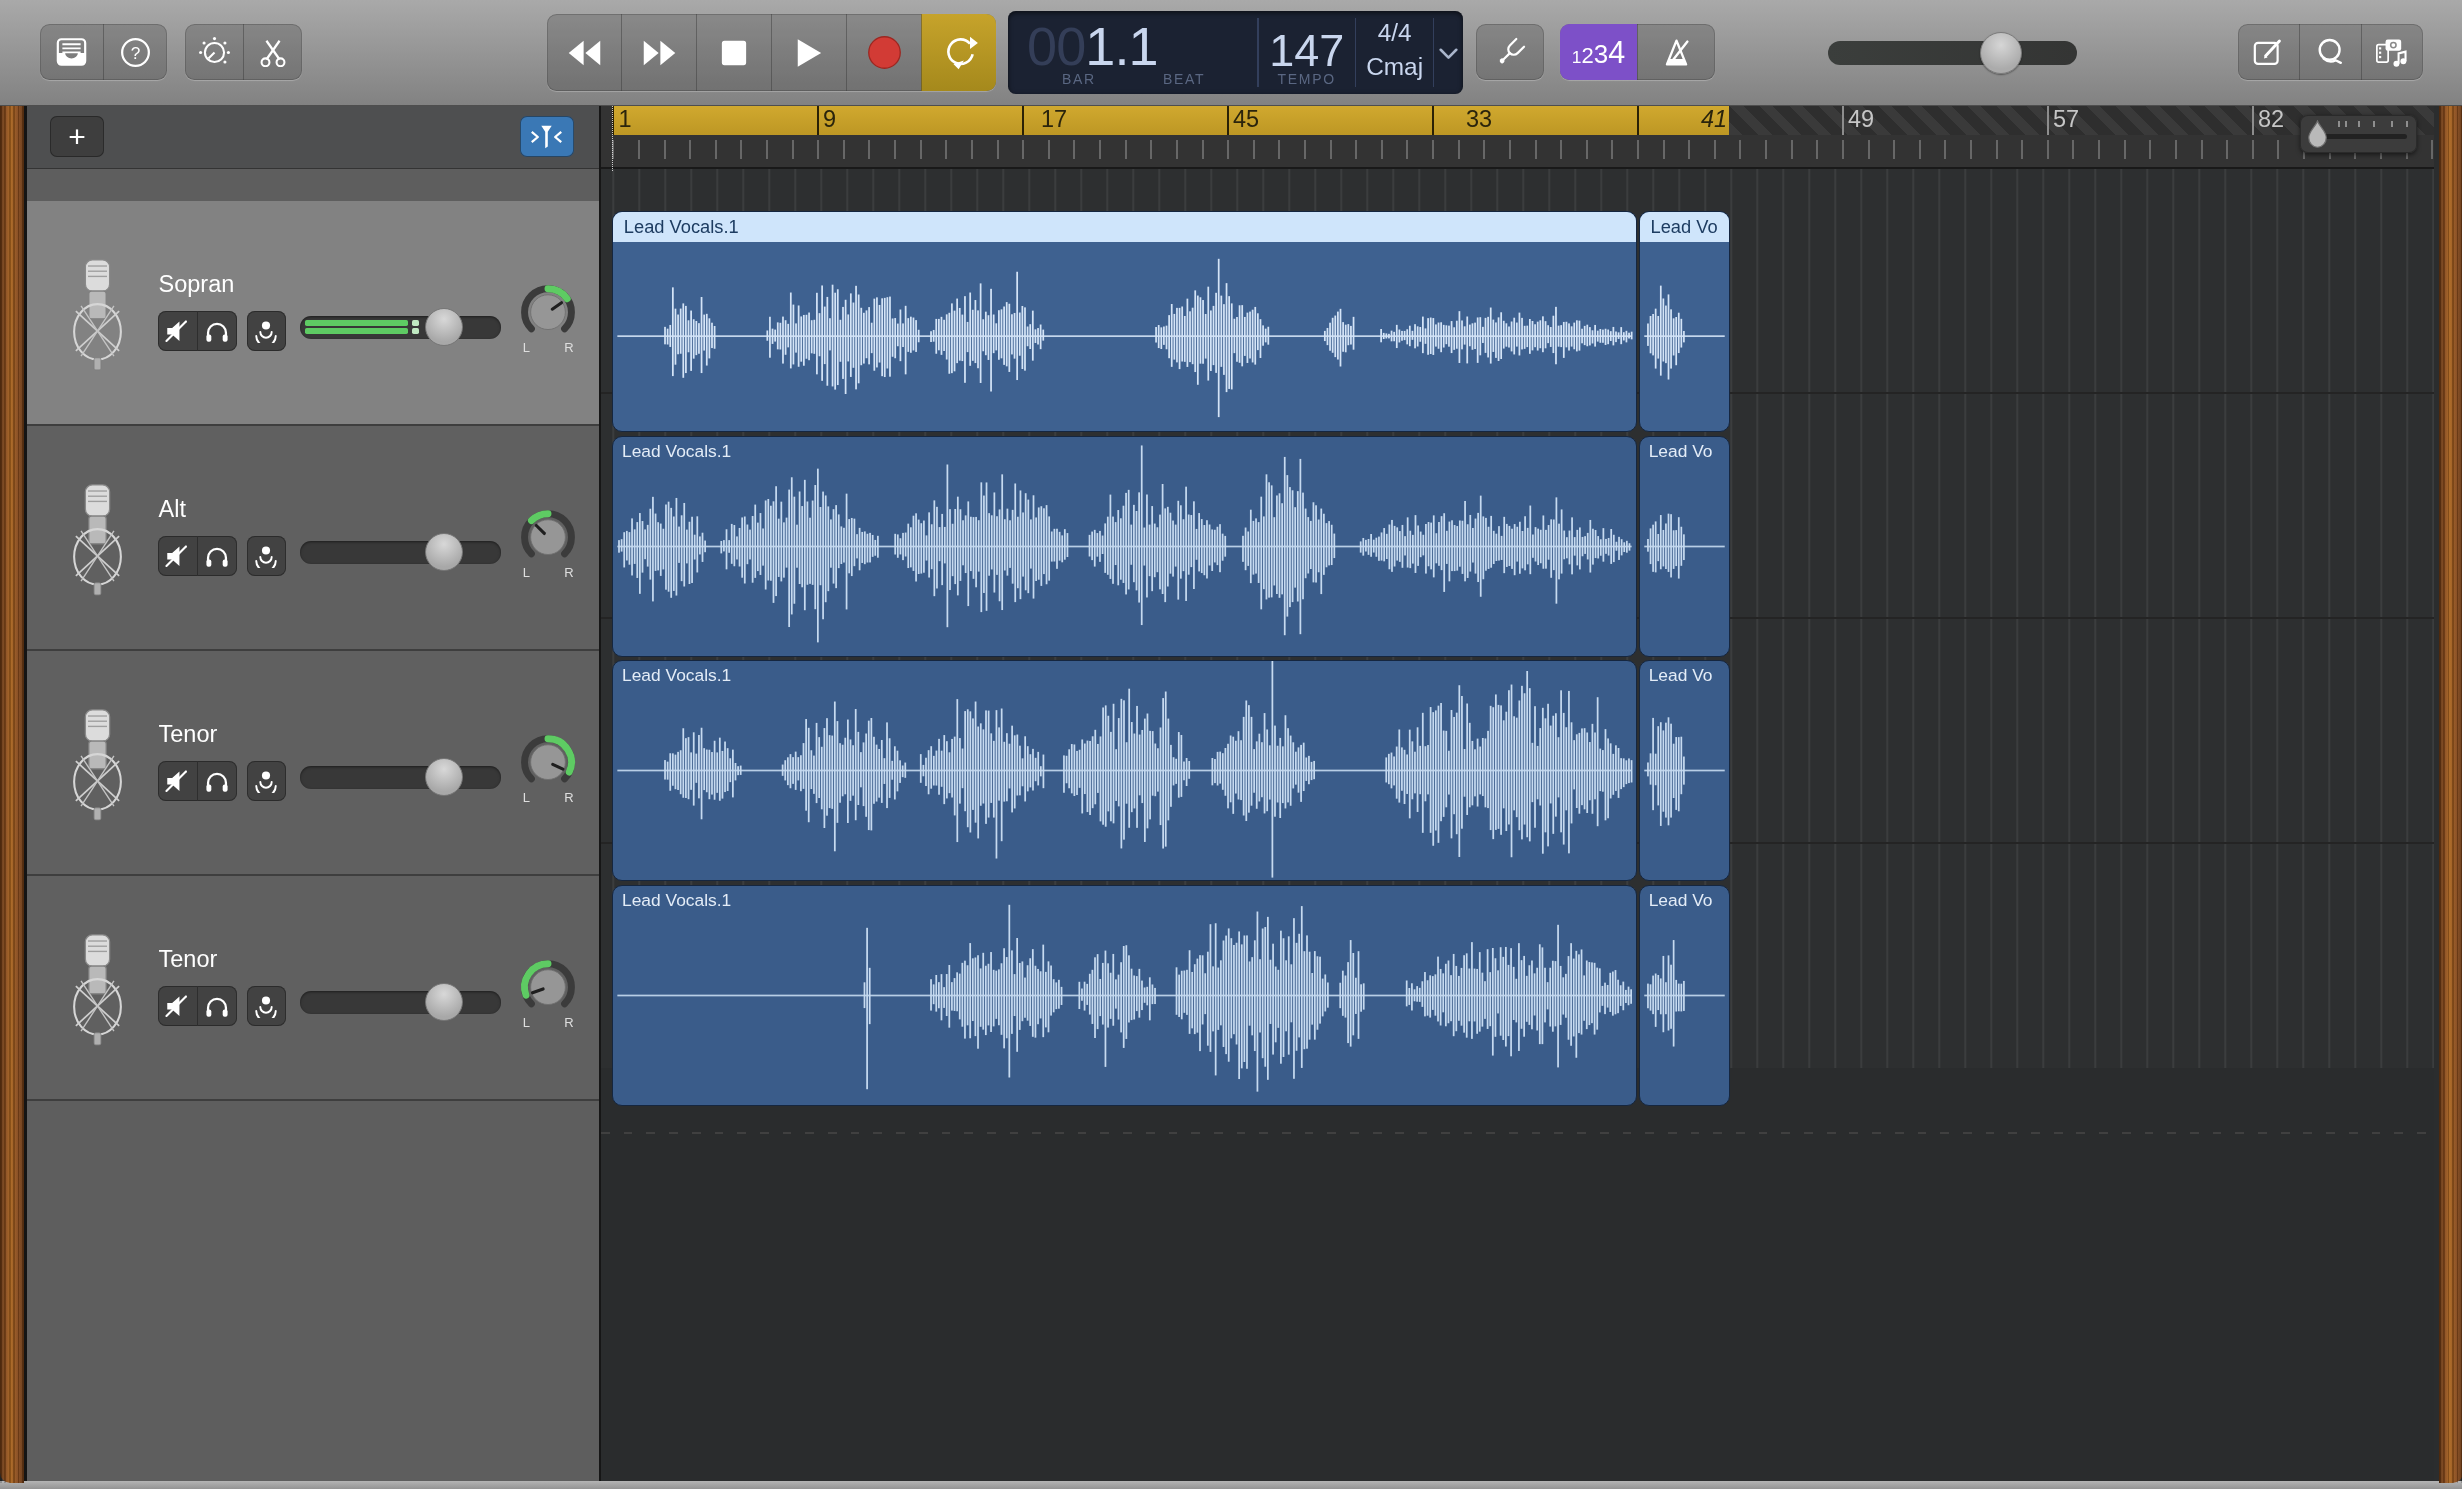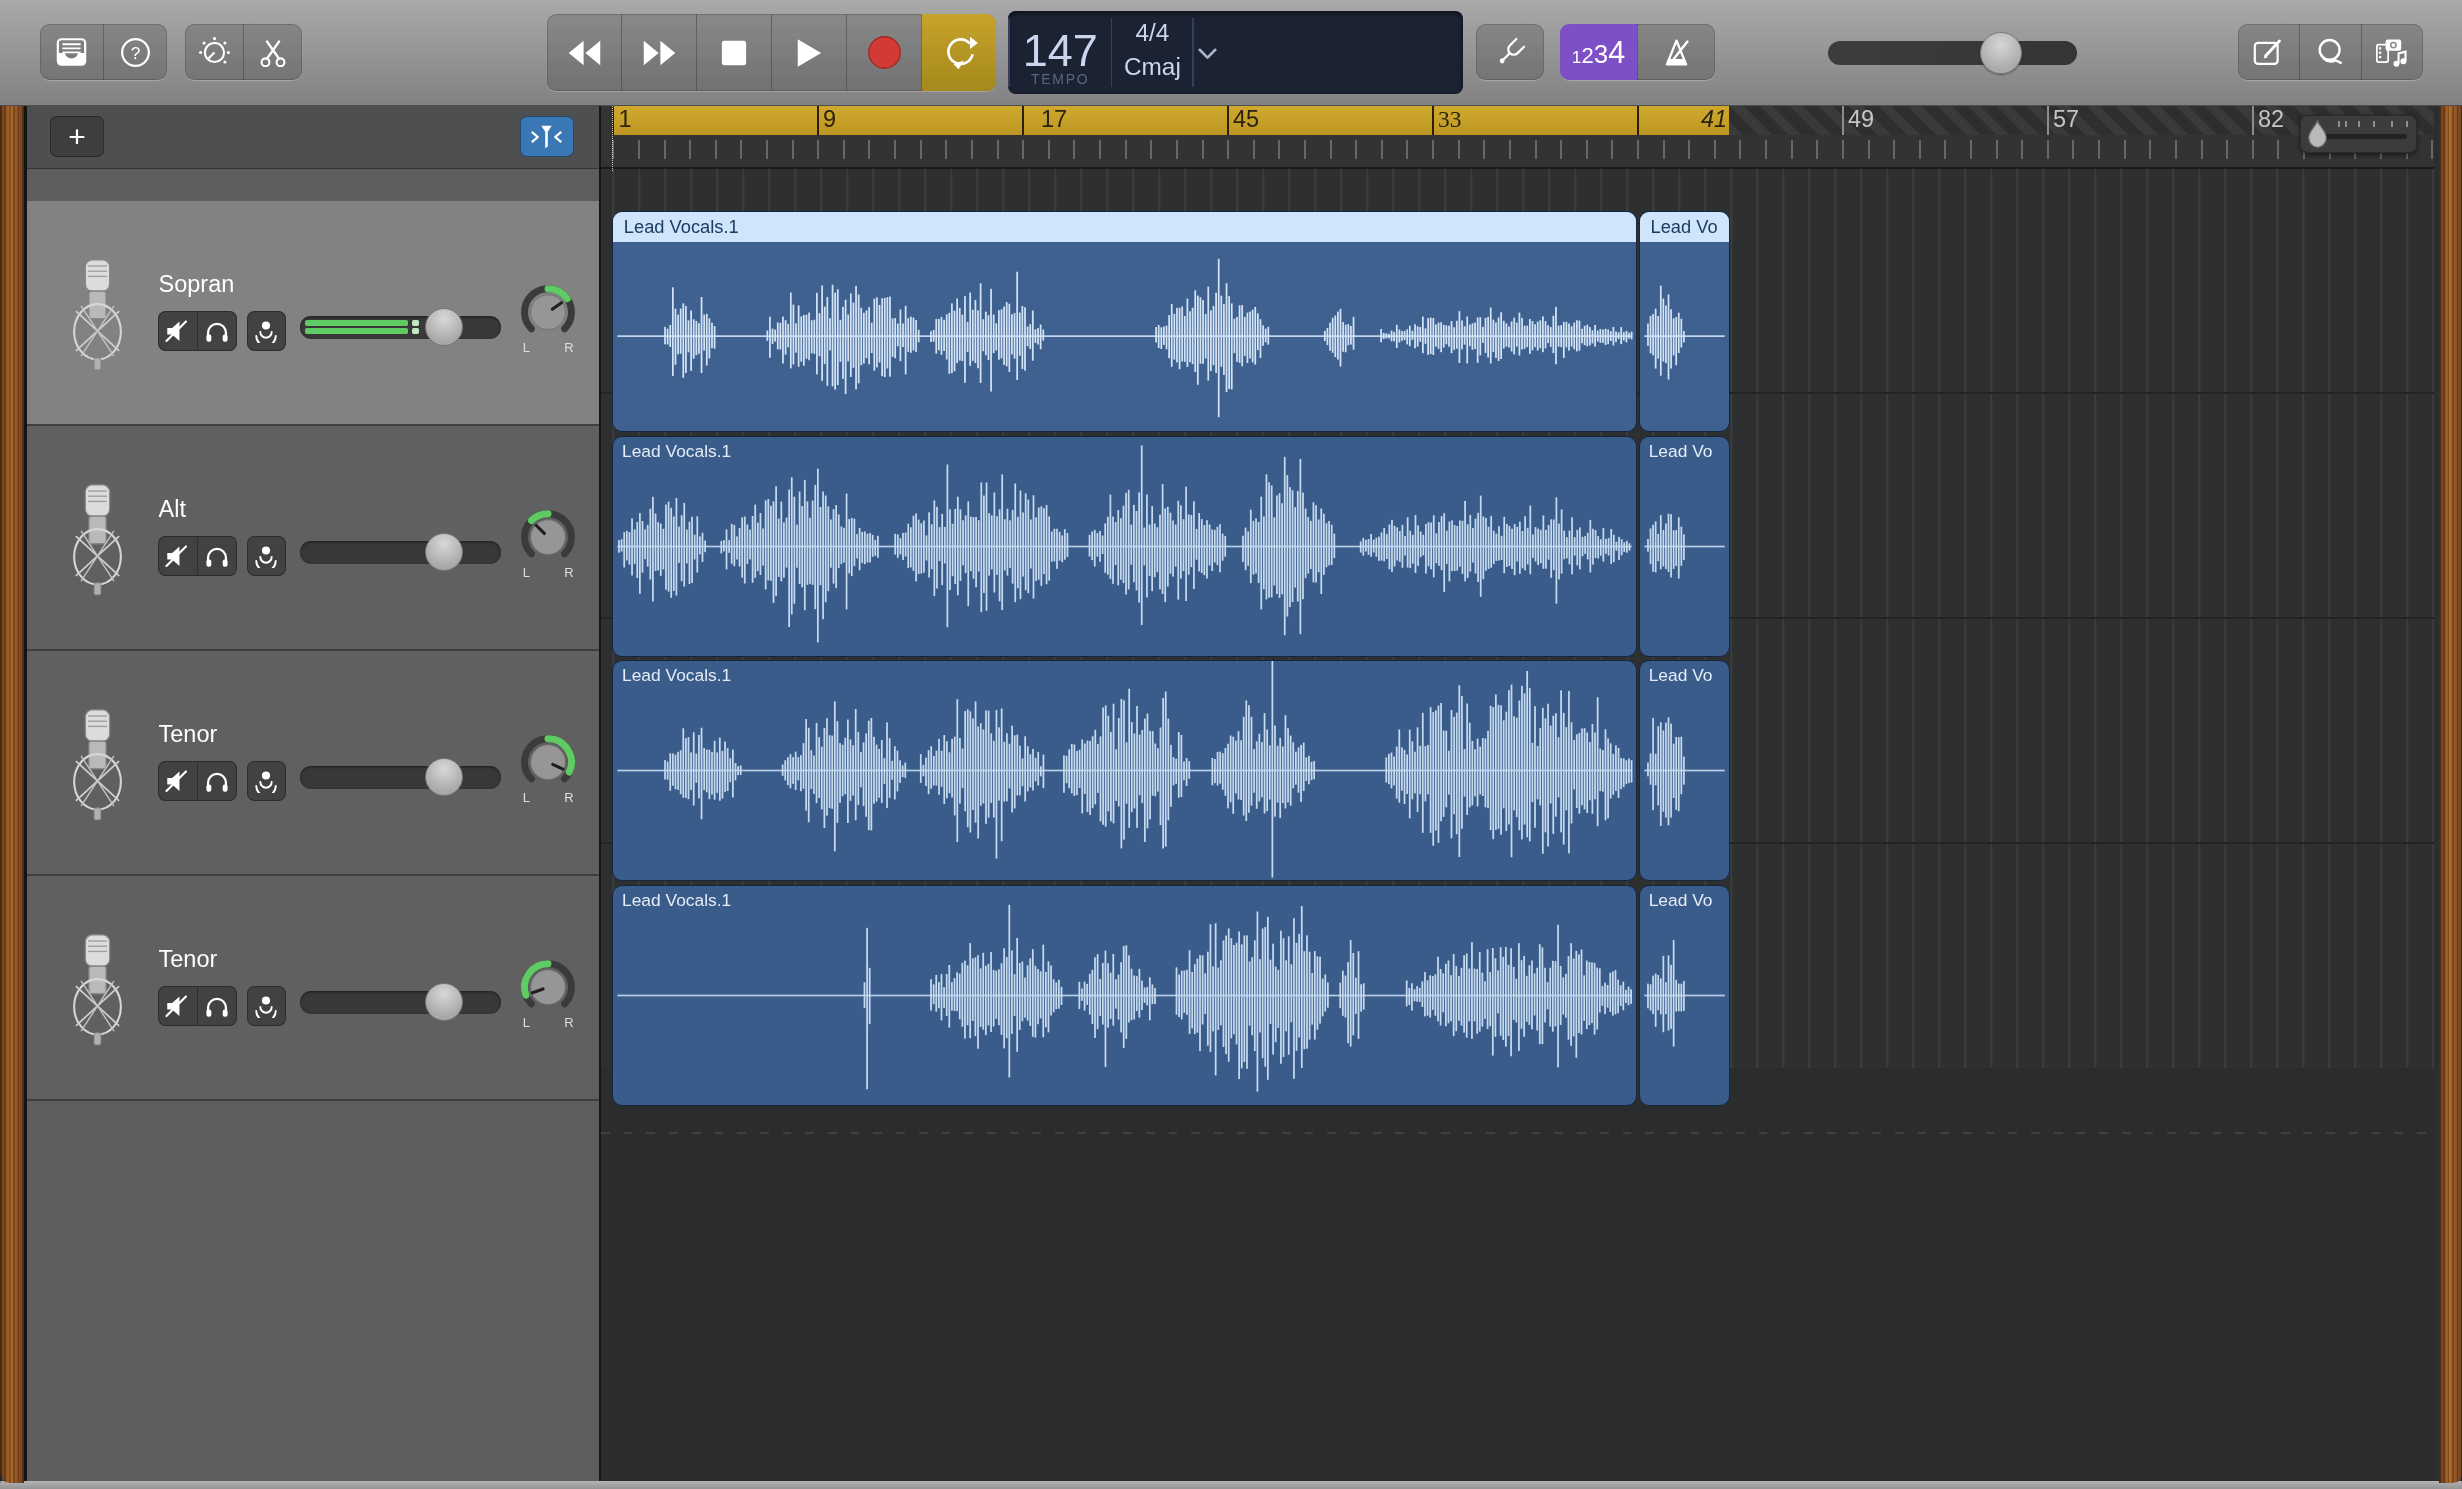--- a/index.html
+++ b/index.html
@@ -171,20 +171,27 @@
         <svg width="37" height="35" viewBox="0 0 42 40">
           <path d="M33,10 A14,14 0 1 0 36,22" fill="none" stroke="#fff" stroke-width="3"></path>
           <polygon points="33,2 33,16 42,9" fill="#fff"></polygon>
           <path d="M9,30 A14,14 0 0 0 30,31" fill="none" stroke="#fff" stroke-width="0"></path>
           <polygon points="22,32 34,28 28,38" fill="#fff" transform="translate(-8,1)"></polygon>
         </svg>
       </div>
     </div>
 
     <div id="lcd">
+      <div class="lcd-sec" style="width:261px;">
+        <div style="position:absolute;left:19px;top:7px;white-space:nowrap;">
+          <span class="lcd-big ghost">00</span><span class="lcd-big">1.1</span>
+        </div>
+        <span class="lcd-label" style="left:54px;">BAR</span>
+        <span class="lcd-label" style="left:155px;">BEAT</span>
+      </div>
       <div class="lcd-div"></div>
       <div class="lcd-sec" style="width:101px;">
         <div style="position:absolute;left:0;right:0;top:14px;text-align:center;font-size:45px;">147</div>
         <span class="lcd-label" style="left:50%;transform:translateX(-50%);">TEMPO</span>
       </div>
       <div class="lcd-div"></div>
       <div class="lcd-sec" style="width:80px;">
         <div style="position:absolute;left:0;right:0;top:8.7px;text-align:center;font-size:24.4px;">4/4</div>
         <div style="position:absolute;left:0;right:0;top:42px;text-align:center;font-size:24.4px;">Cmaj</div>
       </div>
@@ -569,21 +576,21 @@
           <div class="btick" style="left:1830px"></div>
           <div class="rtick-y" style="left:11.3px"></div>
         <div class="rmark" style="left:17.4px;color:#2a240c;">1</div>
           <div class="rtick-y" style="left:216px"></div>
         <div class="rmark" style="left:222px;color:#2a240c;">9</div>
           <div class="rtick-y" style="left:421px"></div>
         <div class="rmark" style="left:440px;color:#2a240c;">17</div>
           <div class="rtick-y" style="left:626px"></div>
         <div class="rmark" style="left:632px;color:#2a240c;">45</div>
           <div class="rtick-y" style="left:831px"></div>
-        <div class="rmark" style="left:837px;color:#2a240c;font-family:Liberation Serif, serif;">33</div>
+        <div class="rmark" style="left:865px;color:#2a240c;">33</div>
           <div class="rtick-y" style="left:1036px"></div>
         <div class="rmark" style="left:1100px;color:#2a240c;font-style:italic;">41</div>
           <div class="rtick-g" style="left:1241px"></div>
         <div class="rmark" style="left:1247px;color:#c6c6c6;">49</div>
           <div class="rtick-g" style="left:1446px"></div>
         <div class="rmark" style="left:1452px;color:#c6c6c6;">57</div>
           <div class="rtick-g" style="left:1651px"></div>
         <div class="rmark" style="left:1657px;color:#c6c6c6;">82</div>
         </div>
       <div id="playhead"></div>

